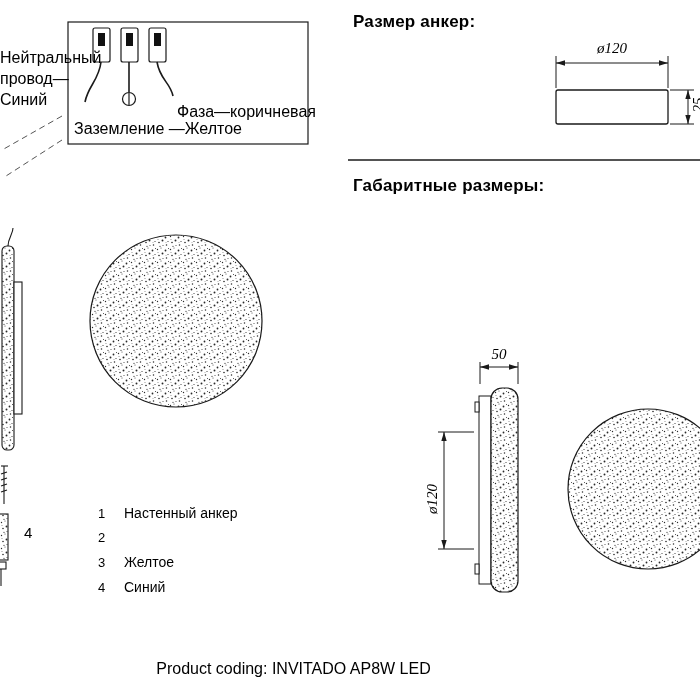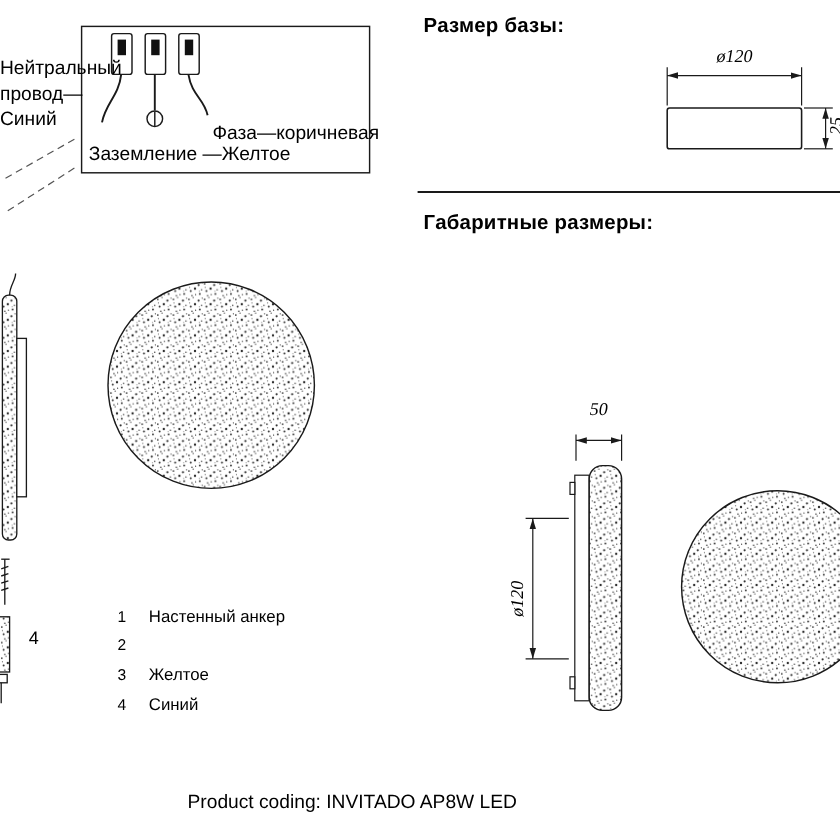--- a/index.html
+++ b/index.html
@@ -133,26 +133,26 @@
       <path d="M444,432 L444,549" marker-start="url(#dimarrow)" marker-end="url(#dimarrow)"></path>
     </g>
 
     <circle cx="648" cy="489" r="80" fill="url(#stip)" stroke="#1a1a1a" stroke-width="1.2"></circle>
   </svg>
 
   <div class="lbl wrap" style="left:0; top:48px; width:88px;">Нейтральный провод—Синий</div>
   <div class="lbl" style="left:177px; top:66px;margin-top:36px;">Фаза—коричневая</div>
   <div class="lbl" style="left:74px; top:119px;">Заземление —Желтое</div>
 
-  <div class="title" style="left:353px; top:12px;">Размер базы:</div>
+  <div class="title" style="left:353px; top:12px;">Размер анкер:</div>
   <div class="title" style="left:353px; top:176px;">Габаритные размеры:</div>
 
   <div class="dim" style="left:577px; top:40px; width:70px;">ø120</div>
   <div class="dim rot" style="left:690px; top:120px; width:30px;">25</div>
-  <div class="dim" style="left:484px; top:334px; width:30px;">50</div>
+  <div class="dim" style="left:484px; top:346px; width:30px;">50</div>
   <div class="dim rot" style="left:424px; top:522px; width:46px;">ø120</div>
 
   <div class="callout" style="left:24px; top:524px;">4</div>
 
   <div class="plist">
     <div class="prow">
       <span class="pnum">1</span>
       <span class="plabel">Настенный анкер</span>
     </div>
     <div class="prow">

